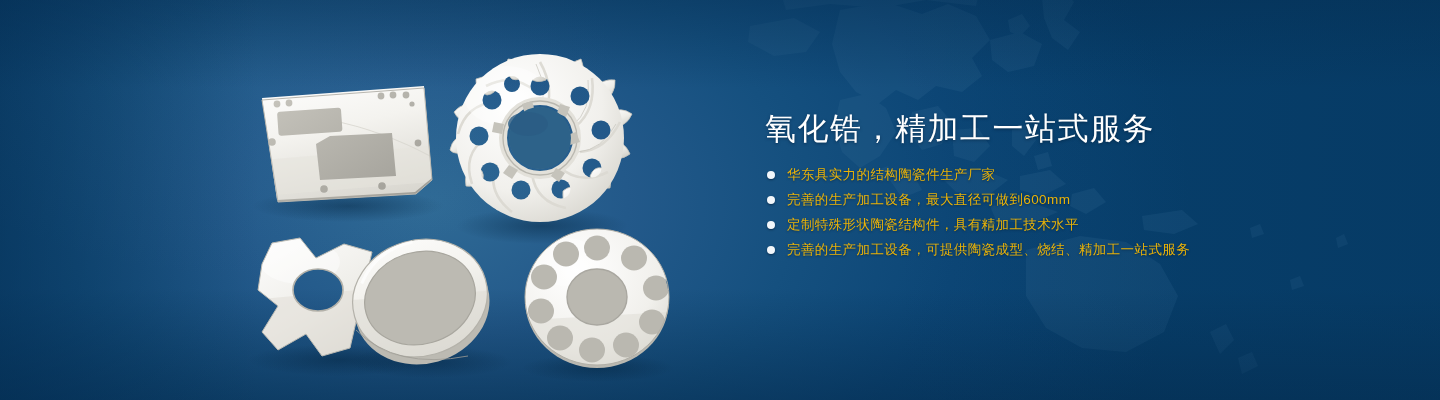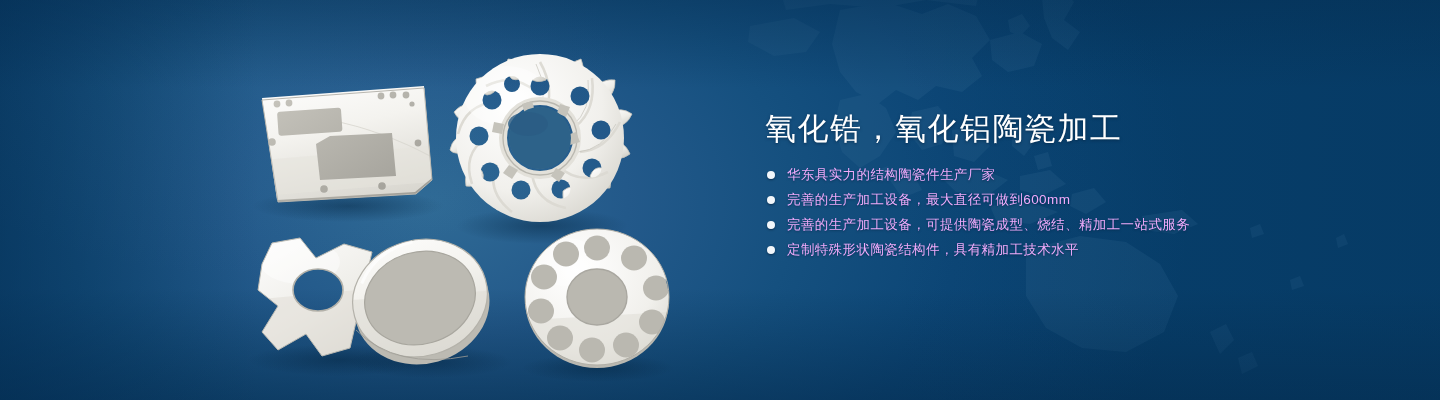--- a/index.html
+++ b/index.html
@@ -45,21 +45,21 @@
     letter-spacing:1.5px;
     font-weight:400;
     white-space:nowrap;
     text-shadow:0 1px 3px rgba(0,25,50,.55);
   }
   .bullets{margin:16px 0 0 0;padding:0;list-style:none;}
   .bullets li{
     position:relative;
     padding-left:22px;
     margin-bottom:7px;
-    color:#f0abfc;
+    color:#eab308;
     font-size:13.5px;
     line-height:18px;
     letter-spacing:.4px;
     white-space:nowrap;
     text-shadow:0 1px 2px rgba(0,25,50,.5);
   }
   .bullets li .dot{
     position:absolute;left:2px;top:5px;
     width:8px;height:8px;border-radius:50%;
     background:#f2f7fb;
@@ -322,34 +322,34 @@
         <rect x="520" y="225" width="160" height="148" fill="url(#discG)"></rect>
         <ellipse cx="566" cy="262" rx="34" ry="24" fill="#ffffff" opacity=".4"></ellipse>
         <path d="M528,320 L670,312 L670,368 L528,368 Z" fill="#dddbd4" opacity=".5"></path>
       </g>
       <ellipse cx="597" cy="297" rx="72" ry="68" fill="none" stroke="#b0aea6" stroke-width="1"></ellipse>
       <ellipse cx="597" cy="297" rx="30" ry="28" fill="none" stroke="#a9a7a0" stroke-width="1.4"></ellipse>
     </g>
   </svg>
 
   <div class="copy">
-    <div class="headline">氧化锆，氧化铝陶瓷加工</div>
+    <div class="headline">氧化锆，精加工一站式服务</div>
     <ul class="bullets">
       <li>
         <span class="dot"></span>
         <span>华东具实力的结构陶瓷件生产厂家</span>
       </li>
       <li>
         <span class="dot"></span>
         <span>完善的生产加工设备，最大直径可做到600mm</span>
       </li>
       <li>
         <span class="dot"></span>
-        <span>完善的生产加工设备，可提供陶瓷成型、烧结、精加工一站式服务</span>
+        <span>定制特殊形状陶瓷结构件，具有精加工技术水平</span>
       </li>
       <li>
         <span class="dot"></span>
-        <span>定制特殊形状陶瓷结构件，具有精加工技术水平</span>
+        <span>完善的生产加工设备，可提供陶瓷成型、烧结、精加工一站式服务</span>
       </li>
     </ul>
   </div>
 
 </div>
 
 </body></html>

